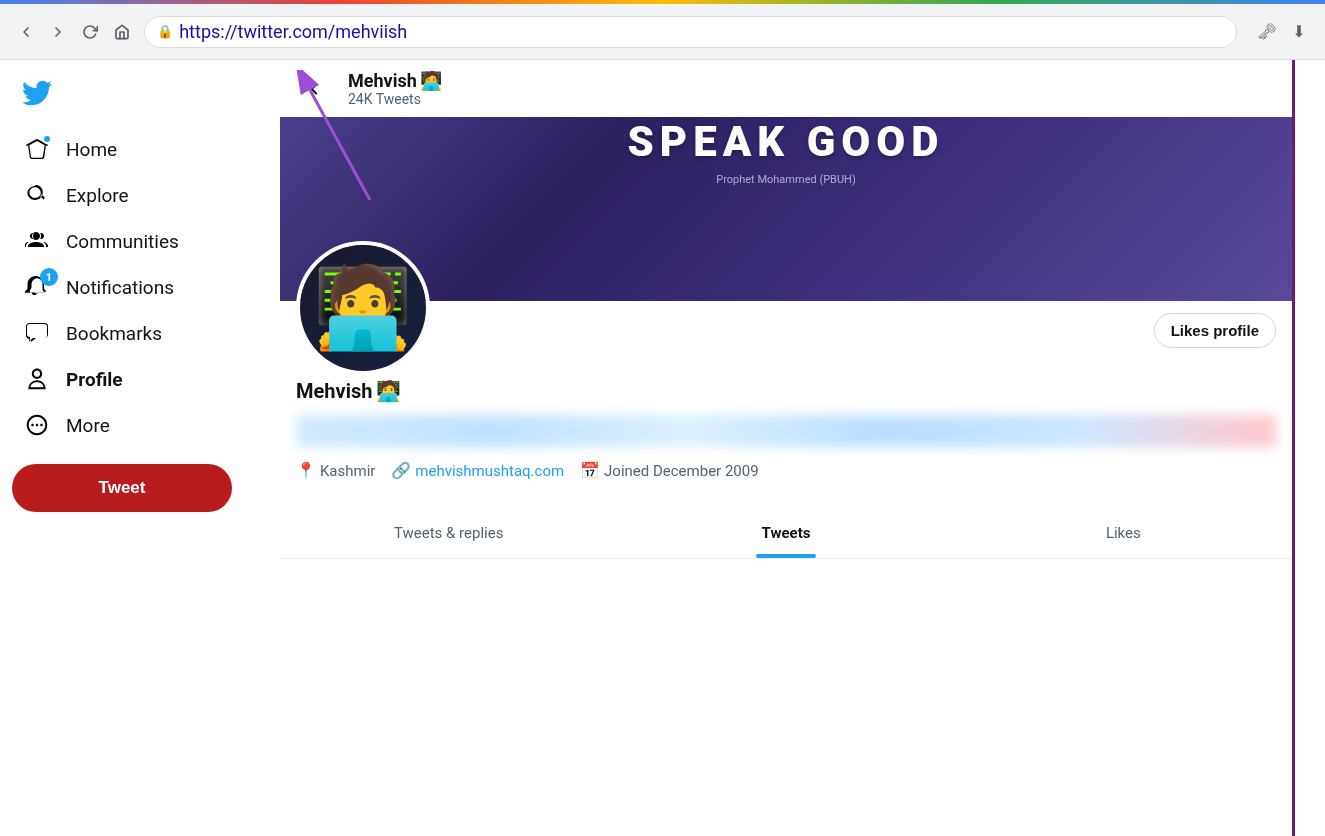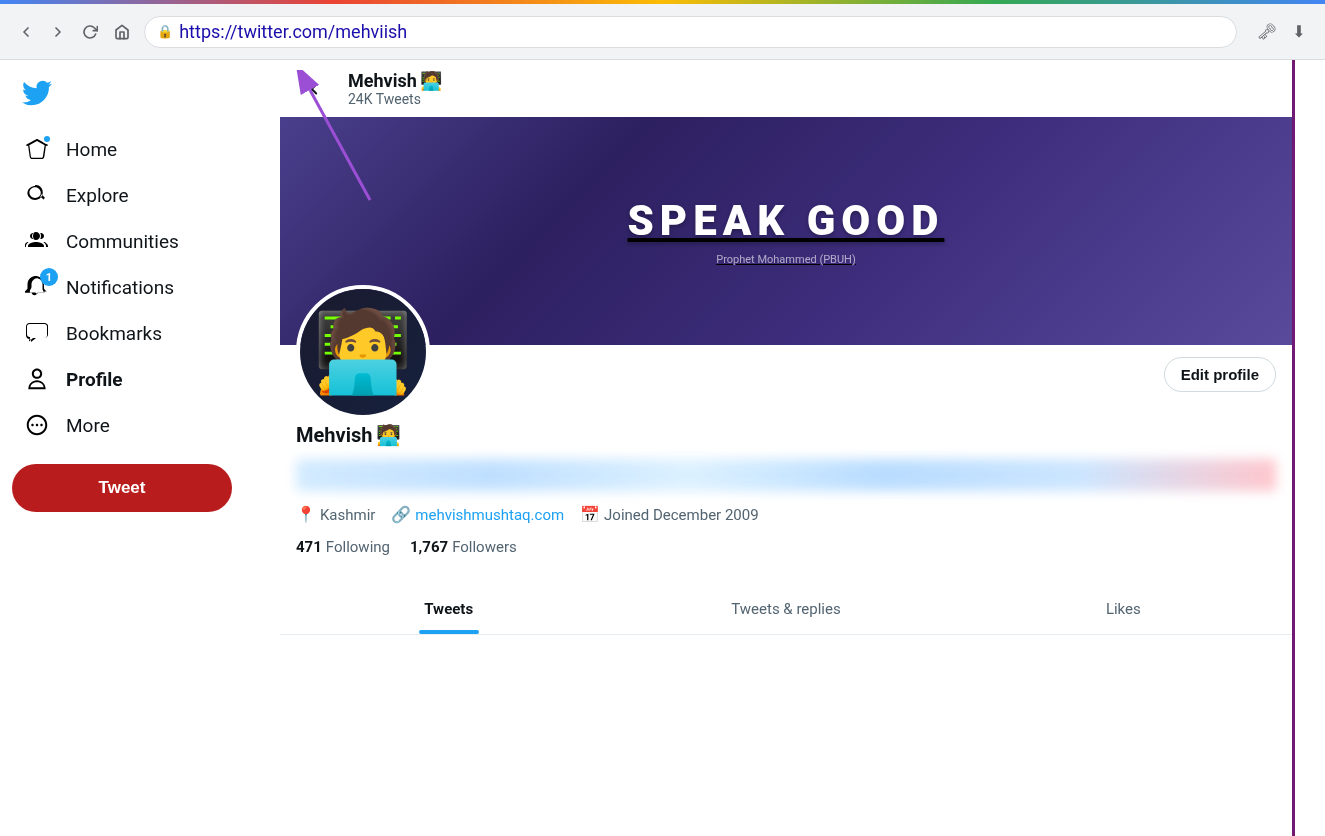--- a/index.html
+++ b/index.html
@@ -177,28 +177,26 @@
       background: none;
       font-size: 18px;
     }
     .profile-title-info { display: flex; flex-direction: column; }
     .profile-title-name { font-size: 18px; font-weight: 700; color: #0f1419; display: flex; align-items: center; gap: 4px; }
     .profile-title-tweets { font-size: 14px; color: #536471; }
 
     
     .profile-banner {
       width: 100%;
-      height: 228px;
+      height: 184px;
       background: linear-gradient(135deg, #4a3f8c 0%, #2d2060 30%, #3d2d7c 60%, #5a4a9c 100%);
       position: relative;
       display: flex;
-      align-items: center;
       justify-content: center;
       overflow: hidden;
-      text-decoration: underline;
     }
     .banner-text-main {
       color: #fff;
       font-size: 42px;
       font-weight: 900;
       letter-spacing: 6px;
       text-align: center;
       text-shadow: 0 2px 4px rgba(0,0,0,0.3);
       line-height: 1.2;
     }
@@ -505,21 +503,21 @@
         <div class="banner-text-main">SPEAK GOOD</div>
         <div class="banner-text-attr">Prophet Mohammed (PBUH)</div>
       </div>
     </div>
 
     <div style="display:flex; justify-content:space-between; align-items:flex-start;">
       <div class="avatar-container">
         <div class="avatar-emoji">🧑‍💻</div>
       </div>
       <div class="profile-actions">
-        <button class="edit-profile-btn">Edit profile</button>
+        <button class="edit-profile-btn">Likes profile</button>
       </div>
     </div>
 
     <div class="profile-info">
       <div class="profile-name">
         <span>Mehvish</span>
         <span>🧑‍💻</span>
       </div>
 
       <div class="bio-blurred"></div>
@@ -532,40 +530,30 @@
         <div class="meta-item">
           <span class="meta-icon">🔗</span>
           <a href="#">mehvishmushtaq.com</a>
         </div>
         <div class="meta-item">
           <span class="meta-icon">📅</span>
           <span>Joined December 2009</span>
         </div>
       </div>
 
-      <div class="follow-stats">
-        <div class="follow-stat">
-          <span class="follow-count">471</span>
-          <span class="follow-label">Following</span>
-        </div>
-        <div class="follow-stat">
-          <span class="follow-count">1,767</span>
-          <span class="follow-label">Followers</span>
-        </div>
-      </div>
     </div>
 
     <div class="profile-tabs">
+      <div class="tab-item">
+        <span>Tweets &amp; replies</span>
+      </div>
       <div class="tab-item active">
         <span>Tweets</span>
       </div>
       <div class="tab-item">
-        <span>Tweets &amp; replies</span>
-      </div>
-      <div class="tab-item">
         <span>Likes</span>
       </div>
     </div>
 
   </div>
 
   <div class="right-sidebar"></div>
 
 </div>
 

